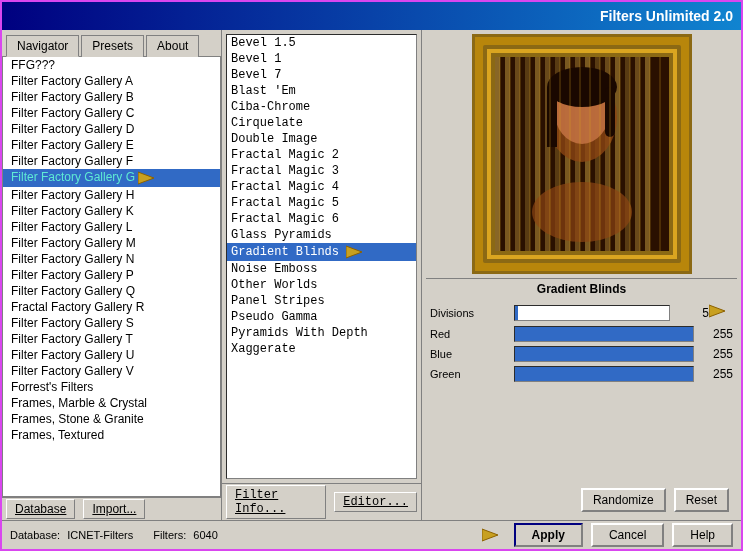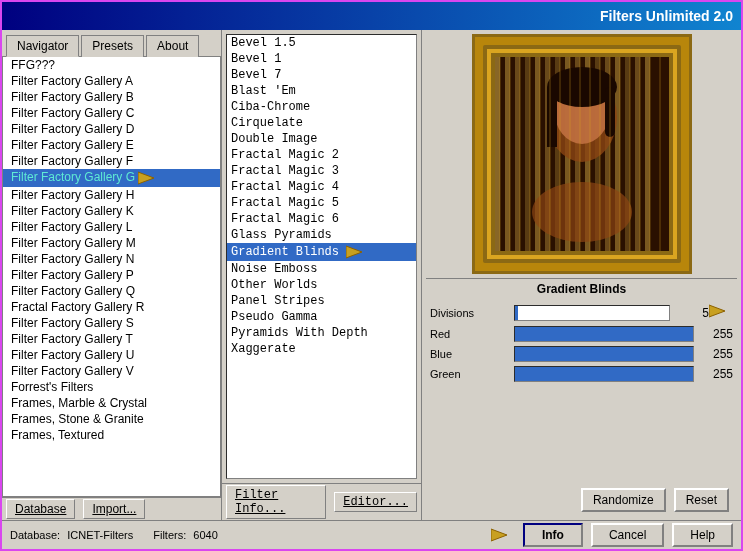--- a/index.html
+++ b/index.html
@@ -480,18 +480,18 @@
     </div>
     <div>
       <span>Filters:</span>
       <span style="margin-left:4px;">6040</span>
     </div>
     <div style="flex:1;display:flex;justify-content:flex-end;align-items:center;gap:8px;">
 
       <svg width="24" height="16" viewBox="0 0 24 16">
         <polygon points="0,2 16,8 0,14" fill="#c8a020" stroke="#8B6000" stroke-width="1"></polygon>
       </svg>
-      <button class="action-btn primary">Info</button>
+      <button class="action-btn primary">Apply</button>
       <button class="action-btn">Cancel</button>
       <button class="action-btn">Help</button>
     </div>
   </div>
 </div>
 
 </body></html>

